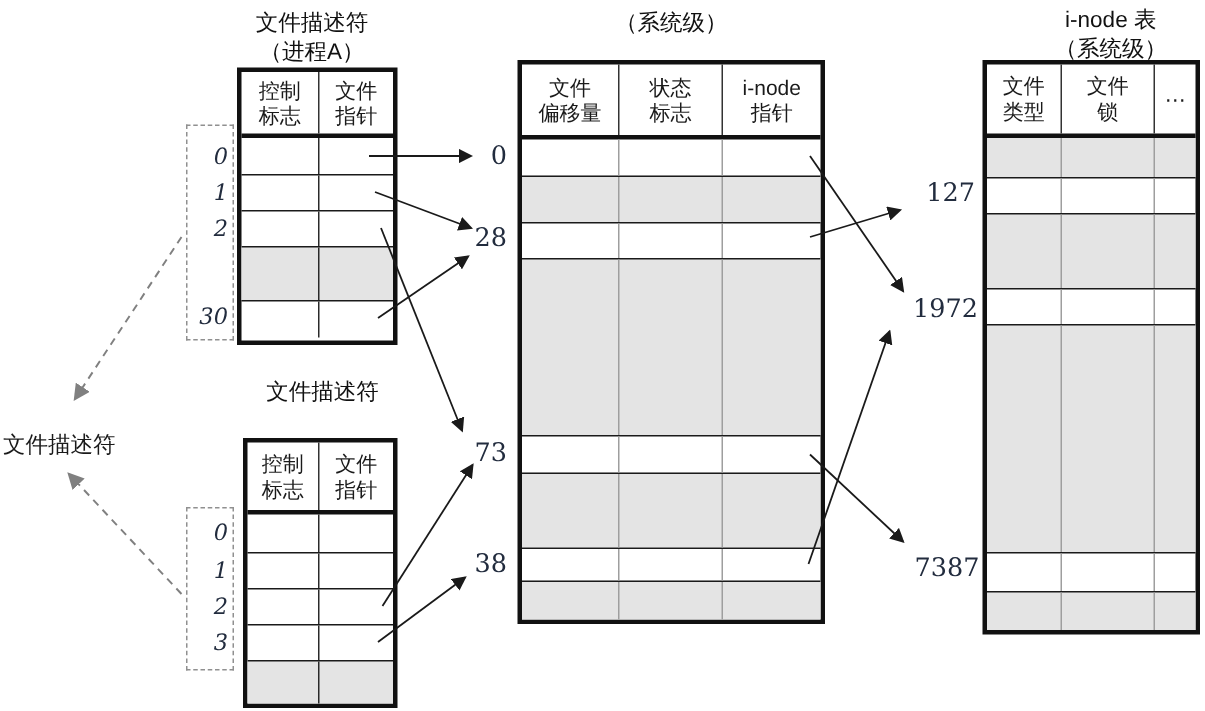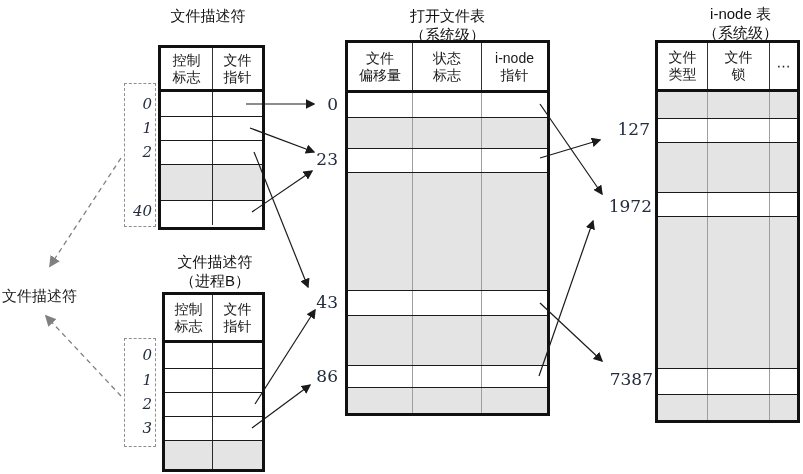--- a/index.html
+++ b/index.html
@@ -27,27 +27,28 @@
 </style>
 </head>
 <body>
 
 <div class="canvas">
 
   <div class="sidelabel" style="left:2px;top:287px;">文件描述符</div>
 
   <div class="title" style="left:133px;top:6px;width:150px;">
     <div>文件描述符</div>
+    <div>（进程A）</div>
   </div>
 
   <div class="dashedbox" style="left:124px;top:83px;width:32px;height:144px;"></div>
   <div class="idx" style="left:126px;top:95px;">0</div>
   <div class="idx" style="left:126px;top:119px;">1</div>
   <div class="idx" style="left:126px;top:143px;">2</div>
-  <div class="idx" style="left:126px;top:202px;">40</div>
+  <div class="idx" style="left:126px;top:202px;">30</div>
 
   <div class="tbl" style="left:158px;top:45px;width:107px;height:185px;">
     <div class="hdr" style="height:44px;">
       <div class="hc" style="width:52px;">
         <span>控制</span>
         <span>标志</span>
       </div>
       <div class="hc last" style="width:49px;">
         <span>文件</span>
         <span>指针</span>
@@ -70,21 +71,20 @@
         <div class="c last" style="width:49px;"></div>
       </div>
     <div class="trow" style="height:25px;">
         <div class="c" style="width:52px;"></div>
         <div class="c last" style="width:49px;"></div>
       </div>
   </div>
 
   <div class="title" style="left:140px;top:252px;width:150px;">
     <div>文件描述符</div>
-    <div>（进程B）</div>
   </div>
 
   <div class="dashedbox" style="left:124px;top:338px;width:32px;height:109px;"></div>
   <div class="idx" style="left:126px;top:346px;">0</div>
   <div class="idx" style="left:126px;top:371px;">1</div>
   <div class="idx" style="left:126px;top:395px;">2</div>
   <div class="idx" style="left:126px;top:419px;">3</div>
 
   <div class="tbl" style="left:162px;top:292px;width:103px;height:180px;">
     <div class="hdr" style="height:48px;">
@@ -113,28 +113,27 @@
         <div class="c" style="width:48px;"></div>
         <div class="c last" style="width:49px;"></div>
       </div>
     <div class="trow shade" style="height:29px;">
         <div class="c" style="width:48px;"></div>
         <div class="c last" style="width:49px;"></div>
       </div>
   </div>
 
   <div class="title" style="left:375px;top:6px;width:145px;">
-    <div>打开文件表</div>
     <div>（系统级）</div>
   </div>
 
   <div class="rlabel" style="left:298px;top:94px;width:40px;">0</div>
-  <div class="rlabel" style="left:298px;top:149px;width:40px;">23</div>
-  <div class="rlabel" style="left:298px;top:292px;width:40px;">43</div>
-  <div class="rlabel" style="left:298px;top:366px;width:40px;">86</div>
+  <div class="rlabel" style="left:298px;top:149px;width:40px;">28</div>
+  <div class="rlabel" style="left:298px;top:292px;width:40px;">73</div>
+  <div class="rlabel" style="left:298px;top:366px;width:40px;">38</div>
 
   <div class="tbl sys" style="left:345px;top:40px;width:205px;height:376px;">
     <div class="hdr" style="height:50px;">
       <div class="hc" style="width:65px;">
         <span>文件</span>
         <span>偏移量</span>
       </div>
       <div class="hc" style="width:69px;">
         <span>状态</span>
         <span>标志</span>

